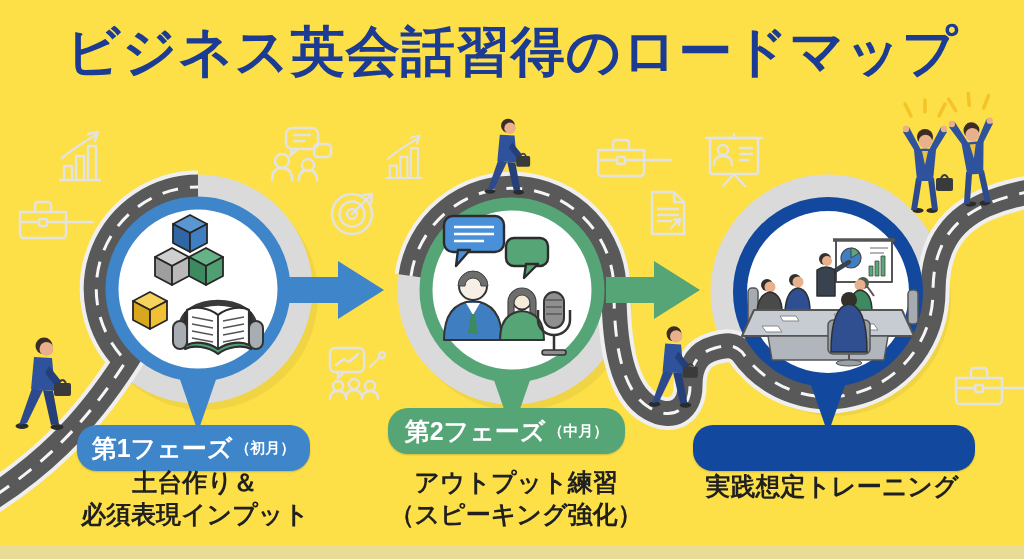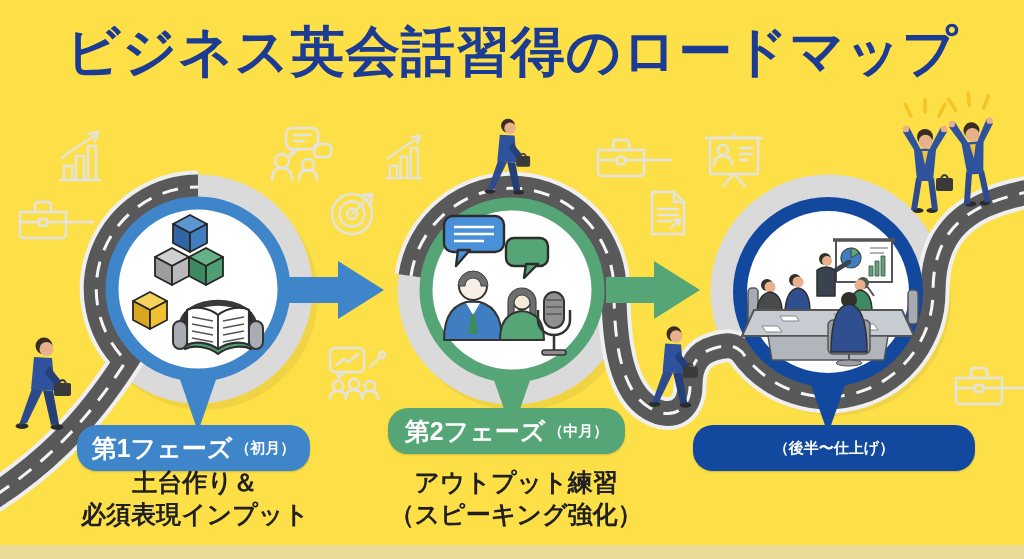--- a/index.html
+++ b/index.html
@@ -303,25 +303,28 @@
 
   <div class="pill pill1">
     <span class="badge">第1フェーズ</span>
     <span class="period">（初月）</span>
   </div>
   <div class="pill pill2">
     <span class="badge">第2フェーズ</span>
     <span class="period">（中月）</span>
   </div>
   <div class="pill pill3">
-    <span class="period">（後半〜仕上げ）</span>
   </div>
 
   <div class="desc desc2">
     <div>アウトプット練習</div>
     <div>（スピーキング強化）</div>
   </div>
   <div class="desc desc1">
     <div>土台作り＆</div>
     <div>必須表現インプット</div>
   </div>
+  <div class="desc desc3">
+    <div>実践想定トレーニング</div>
+    <div></div>
+  </div>
 
 </div>
 
 </body></html>

